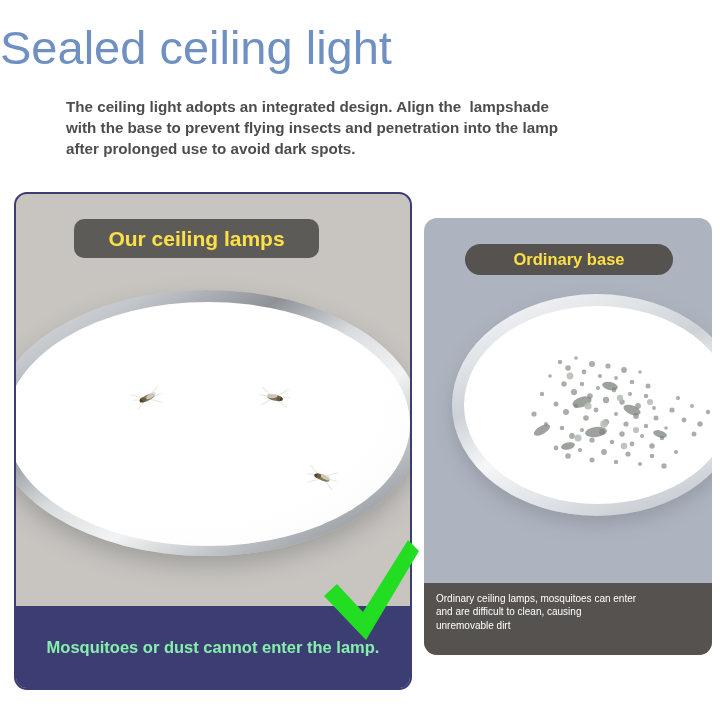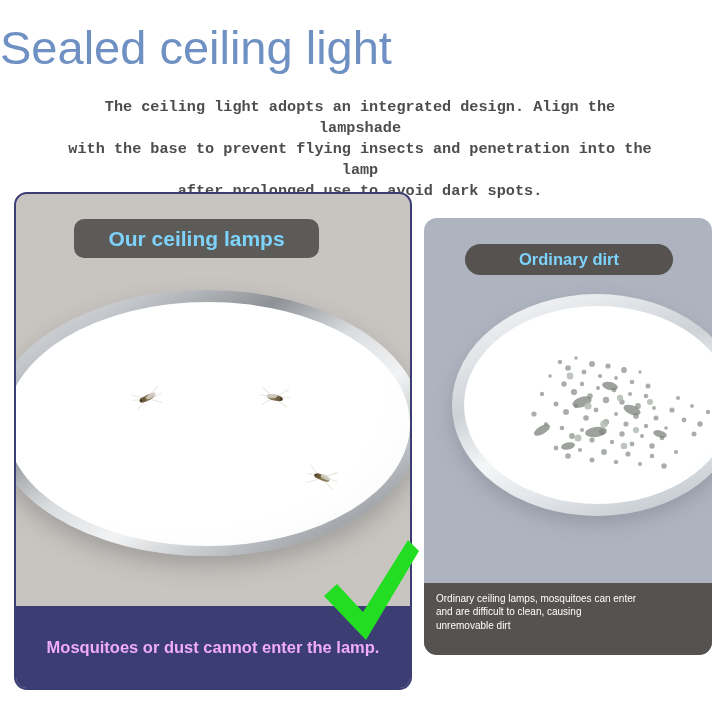--- a/index.html
+++ b/index.html
@@ -31,27 +31,25 @@
     font-weight: 400;
     letter-spacing: 0px;
     color: #6f90c2;
     line-height: 1.1;
     white-space: nowrap;
   }
   #intro-text {
     position: absolute;
     left: 66px; top: 97px;
     width: 588px;
-    text-align: center;
     font-size: 15.2px;
     font-weight: 700;
     color: #4d4d4d;
     line-height: 1.38;
     white-space: pre-wrap;
-    font-family: Liberation Mono, monospace;
   }
 
   
   #panel-left {
     position: absolute;
     left: 14px; top: 192px;
     width: 398px;
     height: 498px;
     border: 2px solid #3c3d73;
     border-radius: 13px;
@@ -67,21 +65,21 @@
     border-radius: 13px;
     background: #aeb4bf;
     overflow: hidden;
     box-sizing: border-box;
   }
 
   
   .badge {
     position: absolute;
     background: #5d5b58;
-    color: #7dd3fc;
+    color: #fde047;
     border-radius: 22px;
     display: flex;
     align-items: center;
     justify-content: center;
     font-weight: 700;
     white-space: nowrap;
   }
   #badge-left {
     left: 74px; top: 219px;
     width: 245px; height: 39px;
@@ -127,21 +125,21 @@
     position: absolute;
     left: 0; bottom: 0;
     width: 100%;
     height: 82px;
     background: #3c3d73;
     display: flex;
     align-items: center;
     justify-content: center;
   }
   #left-footer-text {
-    color: #f0abfc;
+    color: #86efac;
     font-size: 16.5px;
     font-weight: 700;
     text-align: center;
     white-space: nowrap;
   }
 
   
   #green-check {
     position: absolute;
     left: 320px; top: 540px;
@@ -373,20 +371,20 @@
             <circle cx="114" cy="132" r="3.5"></circle>
           <circle cx="186" cy="96" r="3.0"></circle>
             <circle cx="160" cy="140" r="3.3"></circle>
         </g>
       </svg>
     </div>
   </div>
 </div>
 
 <div class="badge" id="badge-right">
-  <span>Ordinary dirt</span>
+  <span>Ordinary base</span>
 </div>
 
 <div id="right-caption">
   <div id="right-caption-text">Ordinary ceiling lamps, mosquitoes can enter
 and are difficult to clean, causing
 unremovable dirt</div>
 </div>
 
 </body></html>

